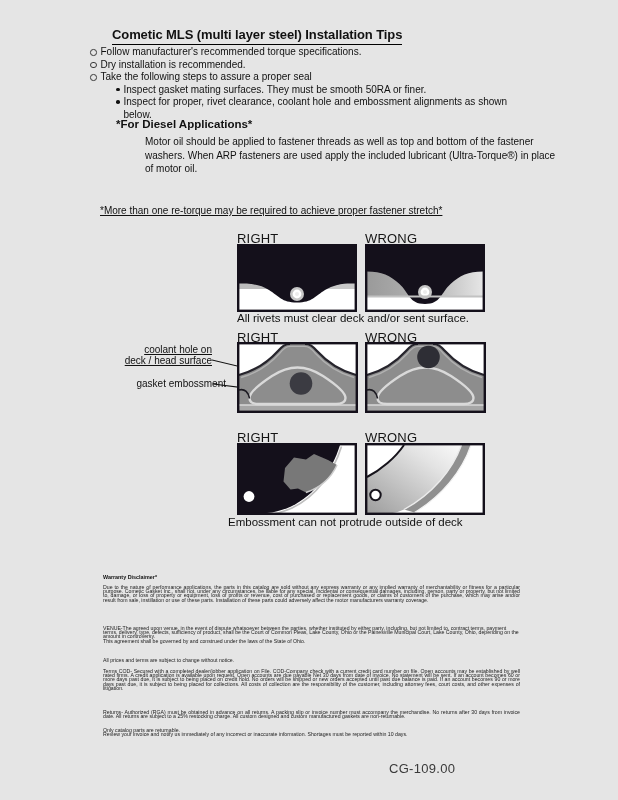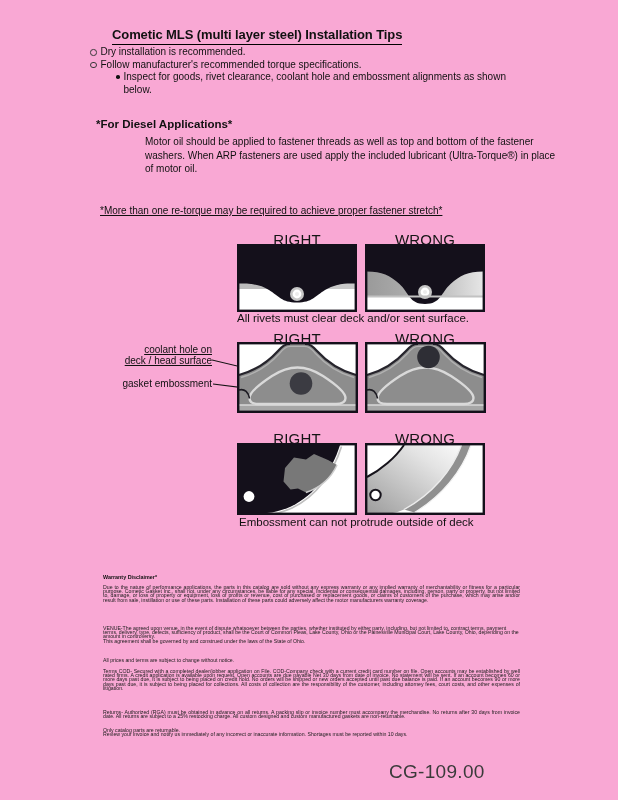--- a/index.html
+++ b/index.html
@@ -1,61 +1,69 @@
 <!DOCTYPE html>
 <html><head>
 <meta charset="utf-8">
 <style>
   html,body{margin:0;padding:0;background:#fff;}
-  .page{position:relative;width:618px;height:800px;background:#f9a8d4;overflow:hidden;
+  .page{position:relative;width:618px;height:800px;background:#e5e5e5;overflow:hidden;
         font-family:"Liberation Sans", sans-serif;color:#111;}
   .abs{position:absolute;}
   .title{left:112px;top:27px;font-size:13px;font-weight:bold;letter-spacing:-0.1px;
          border-bottom:1.6px solid #000;padding-bottom:1.5px;}
   .tips{left:90px;top:46px;width:440px;font-size:10px;line-height:12.5px;}
   .tip-row{display:flex;align-items:flex-start;}
   .tip-row.sub{margin-left:26px;}
   .b-circle{flex:0 0 auto;width:4.5px;height:4.5px;border:1px solid #3a3a3a;border-radius:50%;
             margin:3.2px 4px 0 0;}
   .b-dot{flex:0 0 auto;width:3.5px;height:3.5px;background:#111;border-radius:50%;
          margin:4px 4px 0 0;}
   .h2{font-size:11.5px;font-weight:bold;}
   .para{width:414px;font-size:10px;line-height:13.6px;}
-  .rw-label{width:120px;text-align:center;font-size:15px;color:#141414;letter-spacing:0.2px;}
+  .rw-label{width:120px;font-size:13px;color:#141414;letter-spacing:0.2px;}
   .caption{font-size:11.5px;color:#111;line-height:12.3px;}
   .panel{line-height:0;}
   .side-label{width:108px;text-align:right;font-size:10px;line-height:11px;color:#111;}
   .fineprint{width:417px;font-size:5.2px;line-height:4.45px;color:#1c1c1c;}
   .fineprint.just{text-align:justify;}
   .fp-head{font-size:5.4px;font-weight:bold;color:#111;}
-  .footer-code{font-size:19px;color:#3a3a3a;letter-spacing:0.3px;}
+  .footer-code{font-size:13px;color:#3a3a3a;letter-spacing:0.3px;}
 </style>
 </head>
 <body>
 
 <div class="page">
 
   <div class="abs title">Cometic MLS (multi layer steel) Installation Tips</div>
 
   <div class="abs tips">
     <div class="tip-row">
       <span class="b-circle"></span>
-      <span>Dry installation is recommended.</span>
+      <span>Follow manufacturer's recommended torque specifications.</span>
     </div>
     <div class="tip-row">
       <span class="b-circle"></span>
-      <span>Follow manufacturer's recommended torque specifications.</span>
+      <span>Dry installation is recommended.</span>
+    </div>
+    <div class="tip-row">
+      <span class="b-circle"></span>
+      <span>Take the following steps to assure a proper seal</span>
     </div>
     <div class="tip-row sub">
       <span class="b-dot"></span>
-      <span>Inspect for goods, rivet clearance, coolant hole and embossment alignments as shown below.</span>
-    </div>
-  </div>
-
-  <div class="abs h2" style="left:96px;top:118px;">*For Diesel Applications*</div>
+      <span>Inspect gasket mating surfaces.  They must be smooth 50RA or finer.</span>
+    </div>
+    <div class="tip-row sub">
+      <span class="b-dot"></span>
+      <span>Inspect for proper, rivet clearance, coolant hole and embossment alignments as shown below.</span>
+    </div>
+  </div>
+
+  <div class="abs h2" style="left:116px;top:118px;">*For Diesel Applications*</div>
   <div class="abs para" style="left:100px;top:135px;margin-left:45px;">Motor oil should be applied to fastener threads as well as top and bottom of the fastener washers. When ARP fasteners are used apply the included lubricant (Ultra-Torque®) in place of motor oil.</div>
   <div class="abs para" style="left:100px;top:204px;text-decoration:underline;">*More than one re-torque may be required to achieve proper fastener stretch*</div>
 
   <div class="abs rw-label" style="left:237px;top:231px;">RIGHT</div>
   <div class="abs rw-label" style="left:365px;top:231px;">WRONG</div>
 
   <div class="abs panel" style="left:237px;top:244px;">
     <svg width="120" height="68" viewBox="0 0 120 68">
       <rect width="120" height="68" fill="#14101b"></rect>
       <path d="M2,37.5 L48,45.5 L2,45.5 Z" fill="#bcbcbc"></path>
@@ -92,21 +100,21 @@
 
   <div class="abs caption" style="left:237px;top:312px;">All rivets must clear deck and/or sent surface.</div>
 
   <div class="abs rw-label" style="left:237px;top:330px;">RIGHT</div>
   <div class="abs rw-label" style="left:365px;top:330px;">WRONG</div>
 
   <div class="abs side-label" style="left:104px;top:344px;text-decoration:underline;">
     <div>coolant hole on</div>
     <div>deck / head surface</div>
   </div>
-  <div class="abs side-label" style="left:104px;top:378px;">gasket embossment</div>
+  <div class="abs side-label" style="left:118px;top:378px;">gasket embossment</div>
 
   <svg class="abs" style="left:212px;top:356px;" width="88" height="40" viewBox="0 0 88 40">
     <line x1="0" y1="4" x2="80" y2="23" stroke="#111" stroke-width="1.1"></line>
     <line x1="1" y1="28" x2="49" y2="34" stroke="#111" stroke-width="1.1"></line>
   </svg>
 
   <div class="abs panel" style="left:237px;top:342px;">
     <svg width="121" height="71" viewBox="0 0 121 71">
       <rect width="121" height="71" fill="#ffffff"></rect>
       <path d="M2,33 C17,29 31,20 41,9 C45.5,4 48,2 53,2 L68,2 C73,2 75.5,4 80,9 C90,20 104,29 119,33 L119,69 L2,69 Z" fill="#8d8d8d"></path>
@@ -167,21 +175,21 @@
       <path d="M2,34 C16,27 30.5,14.5 39,2 L96.5,2 C87.5,27 67,51.5 39,66.5 C27,72 14,71.5 2,71 Z" fill="url(#p3w)"></path>
       <path d="M2,34 C16,27 30.5,14.5 39,2" fill="none" stroke="#17141c" stroke-width="2"></path>
       <path d="M96.5,2 C87.5,27 67,51.5 39,66.5 L49.5,69.5 C76.5,53.5 97,28.5 106,2 Z" fill="#909090"></path>
       <path d="M96.5,2 C87.5,27 67,51.5 39,66.5" fill="none" stroke="#ebebeb" stroke-width="1.4"></path>
       <path d="M106,2 C97,28.5 76.5,53.5 49.5,69.5" fill="none" stroke="#f3f3f3" stroke-width="1.2"></path>
       <circle cx="10.5" cy="52" r="5.2" fill="#ffffff" stroke="#17141c" stroke-width="2"></circle>
       <rect x="1.2" y="1.2" width="117.6" height="69.6" fill="none" stroke="#14101b" stroke-width="2.4"></rect>
     </svg>
   </div>
 
-  <div class="abs caption" style="left:239px;top:516px;">
+  <div class="abs caption" style="left:228px;top:516px;">
     <div>Embossment can not protrude outside of deck</div>
   </div>
 
   <div class="abs fineprint fp-head" style="left:103px;top:575px;">Warranty Disclaimer*</div>
   <div class="abs fineprint just" style="left:103px;top:584.5px;">Due to the nature of performance applications, the parts in this catalog are sold without any express warranty or any implied warranty of merchantability or fitness for a particular purpose.  Cometic Gasket Inc., shall not, under any circumstances, be liable for any special, incidental or consequential damages, including, person, party or property, but not limited to, damage, or loss of property or equipment, loss of profits or revenue, cost of purchased or replacement goods, or claims of customers of the purchase, which may arise and/or result from sale, instillation or use of these parts.  Installation of these parts could adversely affect the motor manufacturers warranty coverage.</div>
   <div class="abs fineprint" style="left:103px;top:625.5px;">
     <div class="just">VENUE-The agreed upon venue, in the event of dispute whatsoever between the parties, whether instituted by either party, including, but not limited to, contract terms, payment terms, delivery, type, defects, sufficiency of product, shall be the Court of Common Pleas, Lake County, Ohio or the Painesville Municipal Court, Lake County, Ohio, depending on the amount in controversy.</div>
     <div>This agreement shall be governed by and construed under the laws of the State of Ohio.</div>
   </div>
   <div class="abs fineprint" style="left:103px;top:658px;">All prices and terms are subject to change without notice.</div>

